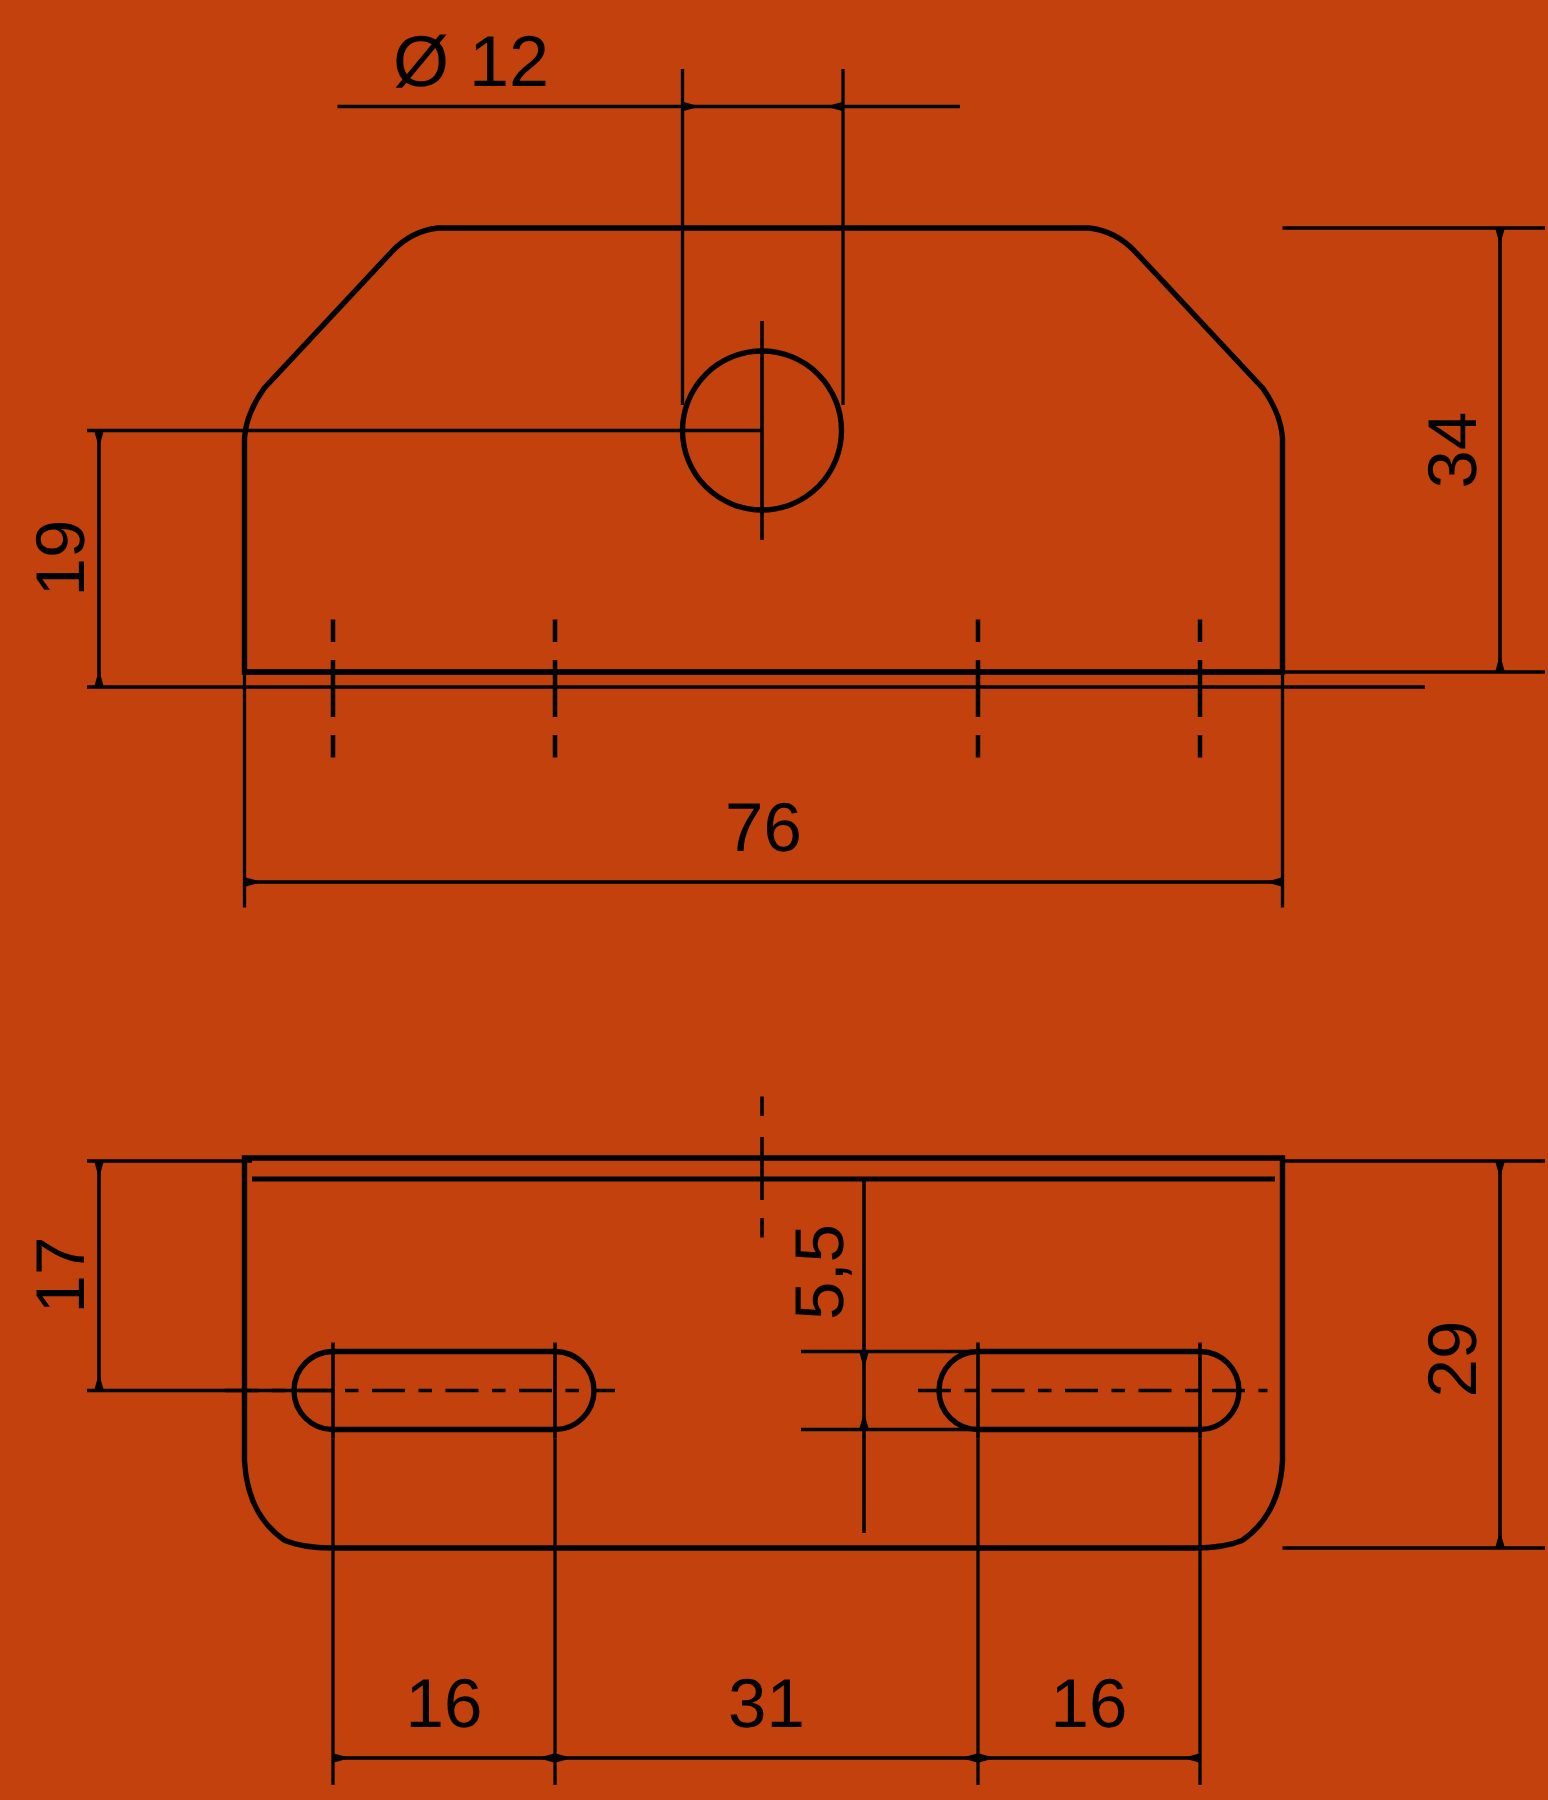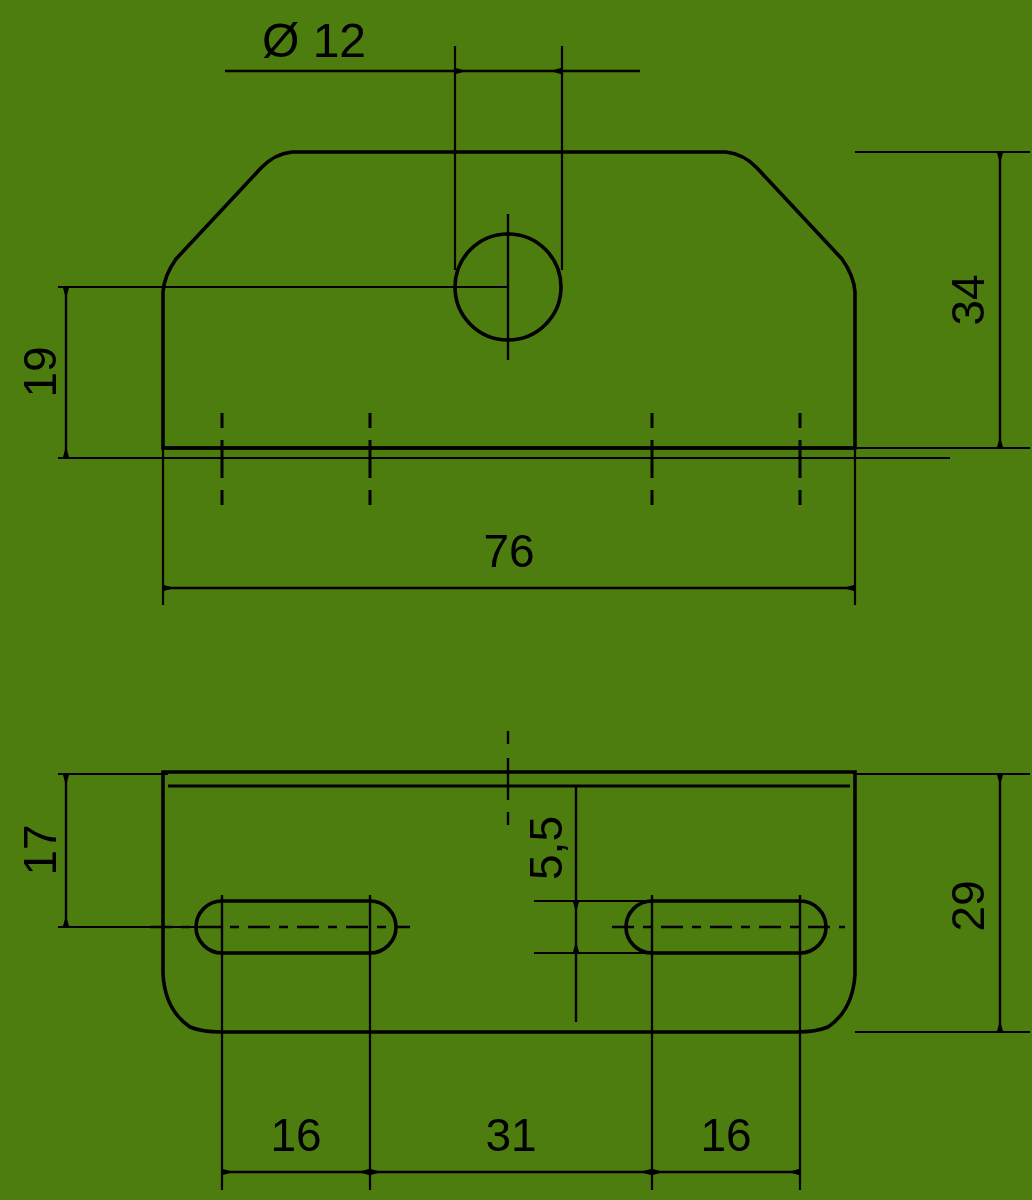--- a/index.html
+++ b/index.html
@@ -7,21 +7,21 @@
     padding: 0;
     background: #ffffff;
   }
   body {
     font-family: "Liberation Sans", sans-serif;
   }
   #sheet {
     position: relative;
     width: 1032px;
     height: 1200px;
-    background: #4d7c0f;
+    background: #c2410c;
     overflow: hidden;
   }
   #drawing {
     position: absolute;
     left: 0;
     top: 0;
     width: 1032px;
     height: 1200px;
   }
   .dimtext {

